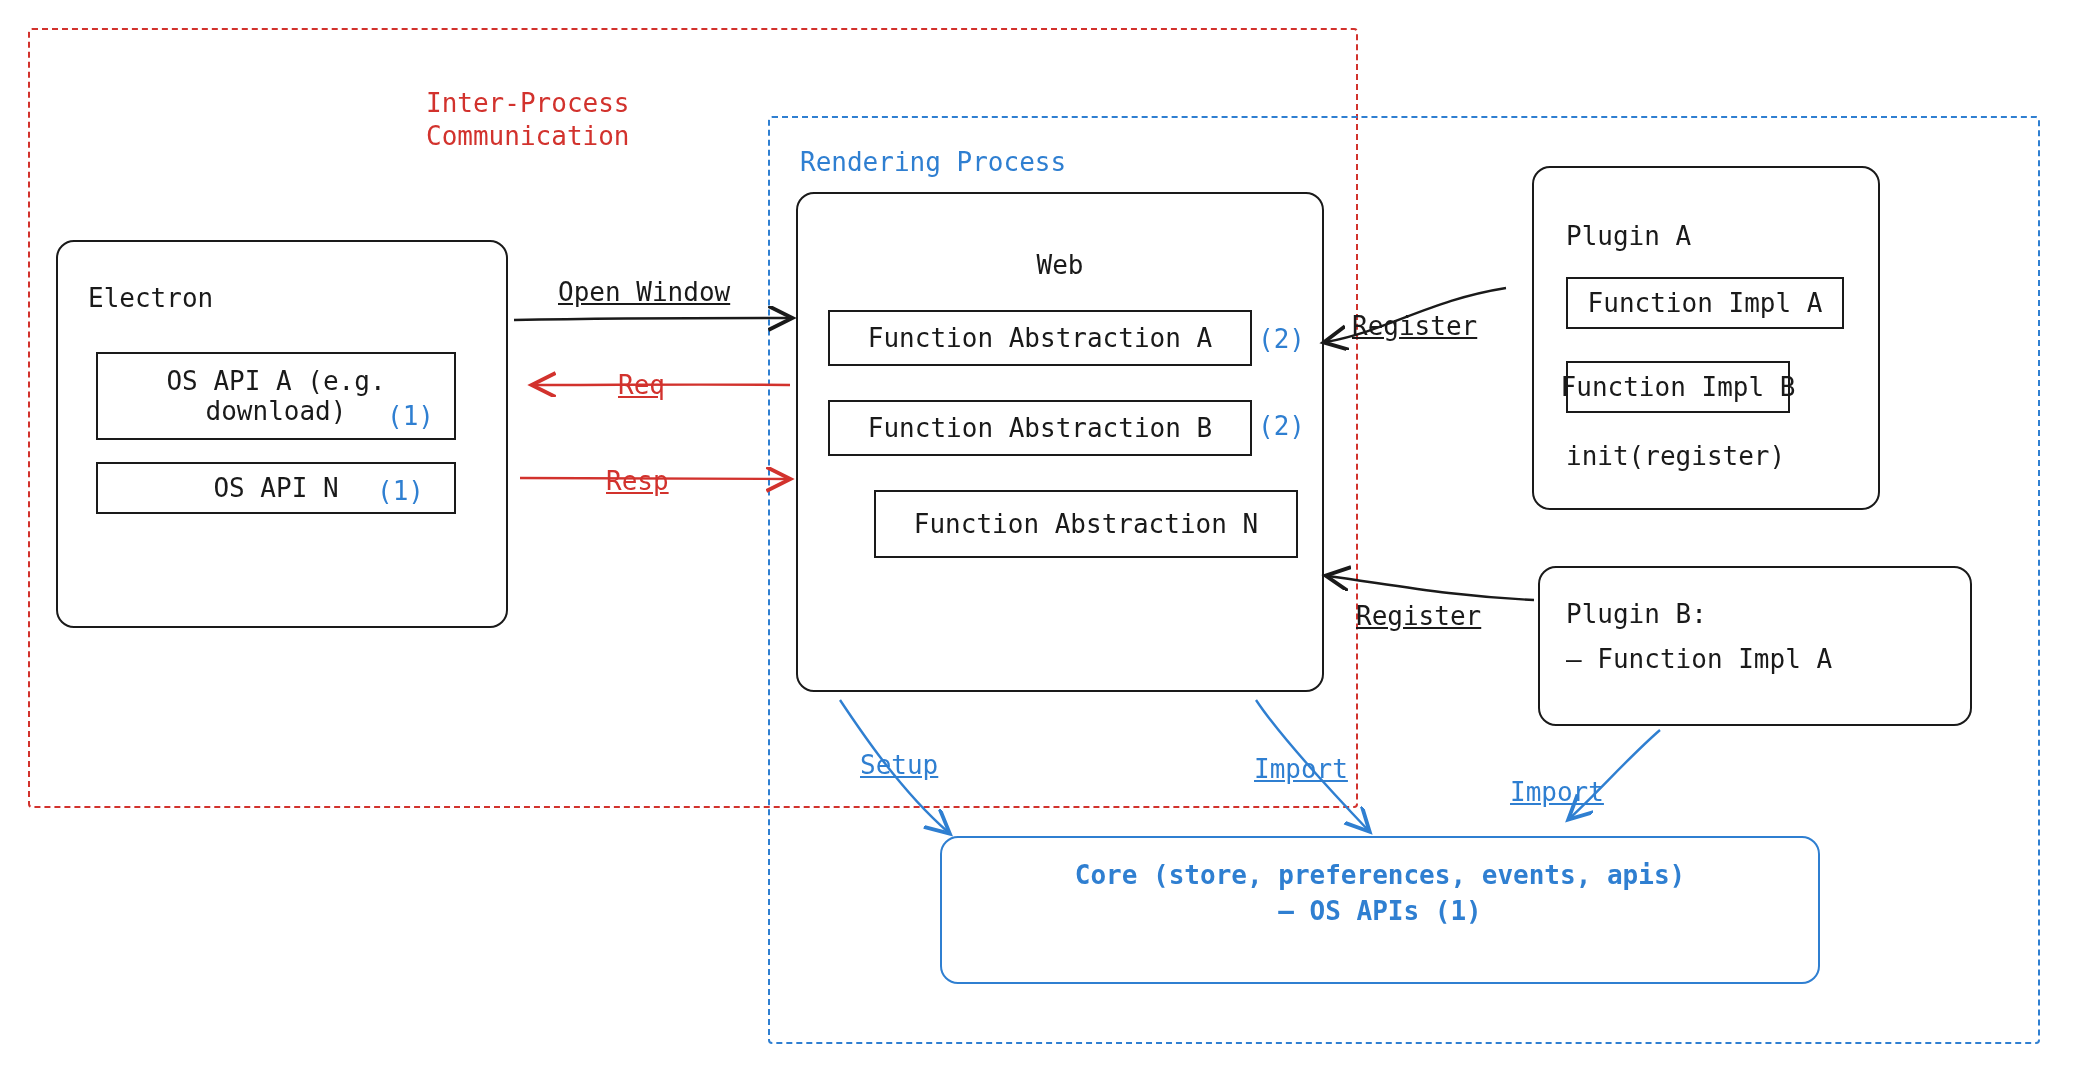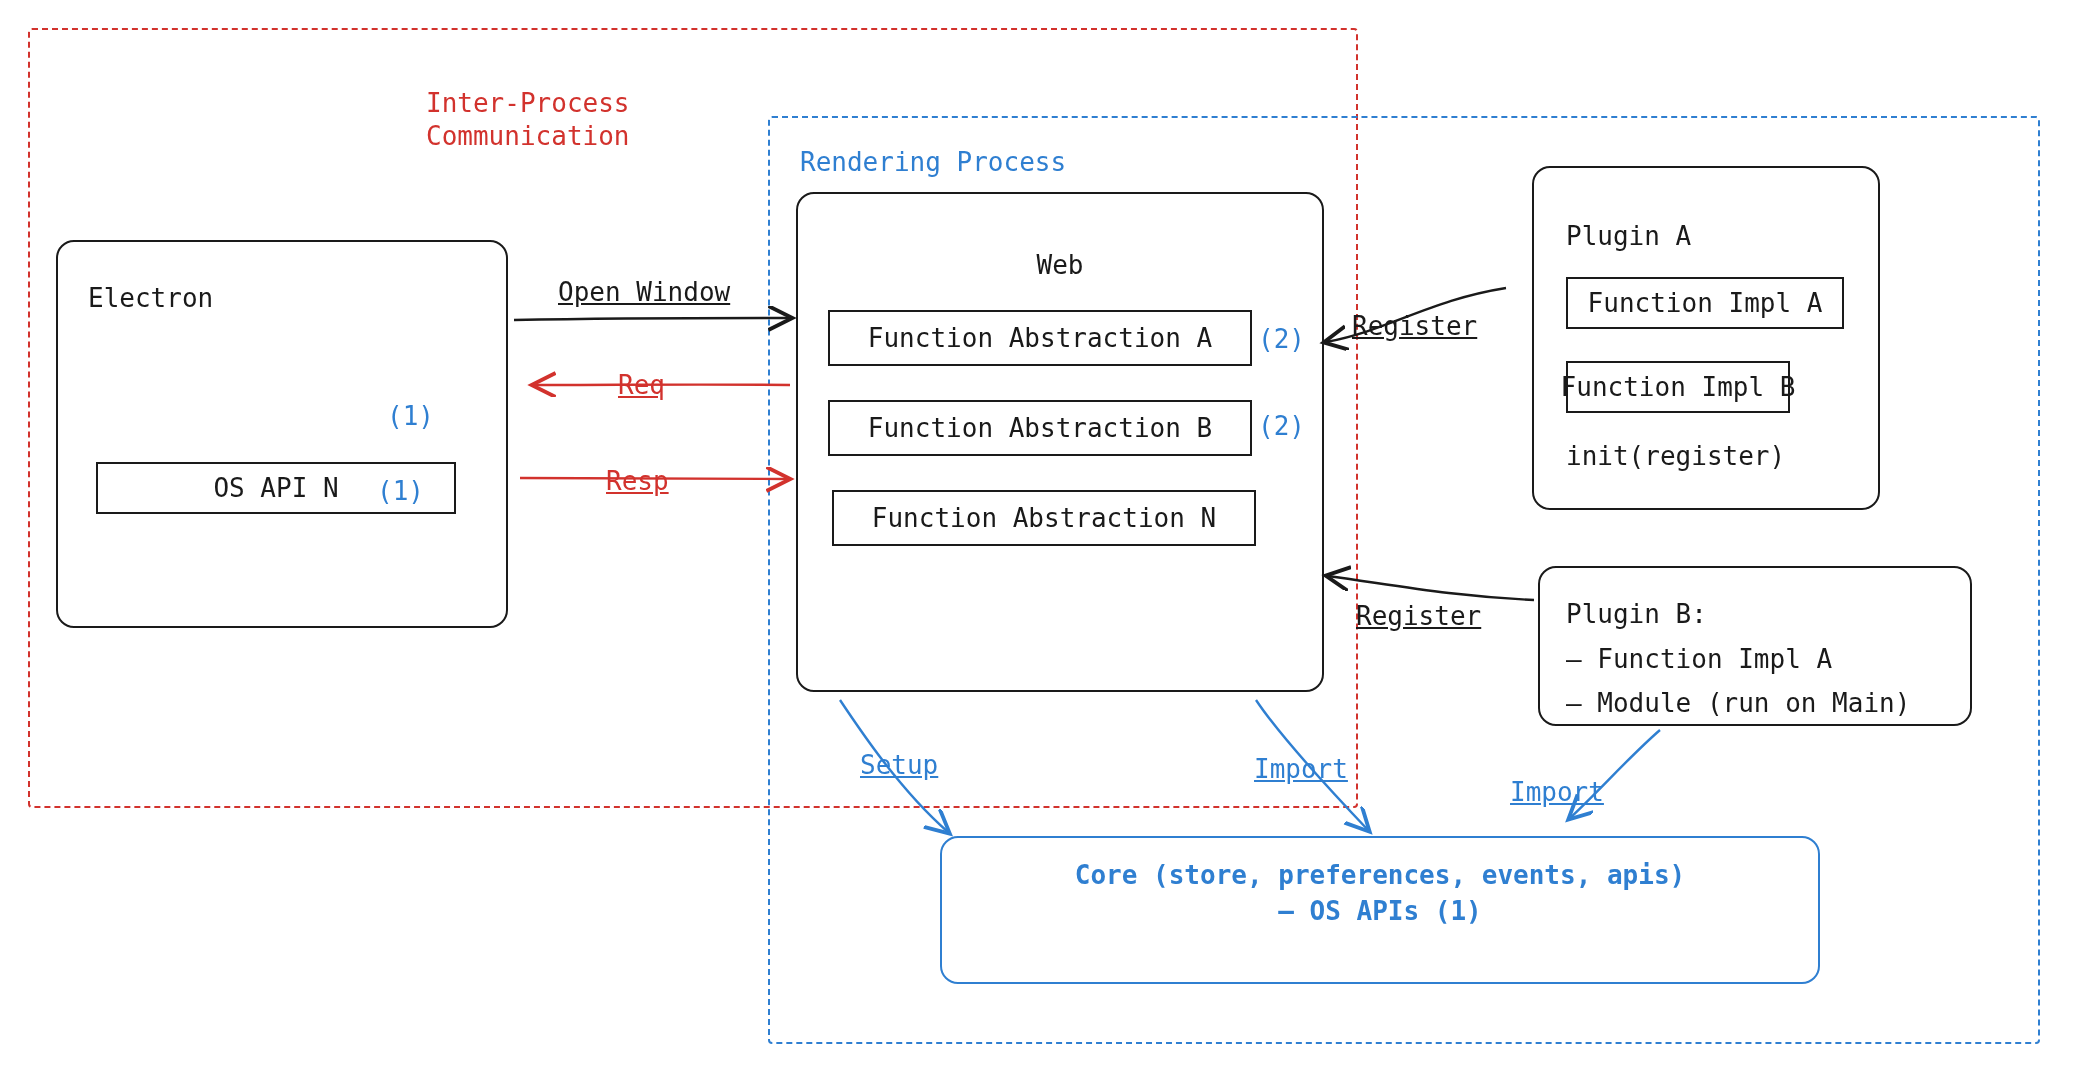--- a/index.html
+++ b/index.html
@@ -101,62 +101,65 @@
   <div class="dashed-blue" style="left:768px; top:116px; width:1272px; height:928px;"></div>
 
   <div class="lbl lbl-red" style="left:426px; top:87px; width:330px;">Inter-Process
 Communication</div>
 
   <div class="lbl lbl-blue" style="left:800px; top:146px;">Rendering Process</div>
 
   <div class="box" style="left:56px; top:240px; width:452px; height:388px;"></div>
   <div class="lbl" style="left:88px; top:282px;">Electron</div>
 
+  <div class="inner-box" style="left:96px; top:352px; width:360px; height:88px; flex-direction:column;">
+    <span style="text-align:center;">OS API A (e.g.
+download)</span>
+  </div>
   <div class="lbl lbl-blue" style="left:387px; top:400px;">(1)</div>
 
   <div class="inner-box" style="left:96px; top:462px; width:360px; height:52px;">
     <span>OS API N</span>
   </div>
   <div class="lbl lbl-blue" style="left:377px; top:475px;">(1)</div>
 
   <div class="box" style="left:796px; top:192px; width:528px; height:500px;"></div>
   <div class="center-text" style="left:796px; top:250px; width:528px;">Web</div>
 
   <div class="inner-box" style="left:828px; top:310px; width:424px; height:56px;">
     <span>Function Abstraction A</span>
   </div>
   <div class="lbl lbl-blue" style="left:1258px; top:323px;">(2)</div>
 
   <div class="inner-box" style="left:828px; top:400px; width:424px; height:56px;">
     <span>Function Abstraction B</span>
   </div>
   <div class="lbl lbl-blue" style="left:1258px; top:410px;">(2)</div>
 
-  <div class="inner-box" style="left:832px; top:490px; width:424px; height:56px;">
+  <div class="inner-box" style="left:874px; top:490px; width:424px; height:68px;">
     <span>Function Abstraction N</span>
   </div>
 
 
   <div class="box" style="left:1532px; top:166px; width:348px; height:344px;"></div>
   <div class="lbl" style="left:1566px; top:220px;">Plugin A</div>
 
   <div class="inner-box" style="left:1566px; top:277px; width:278px; height:52px;">
     <span>Function Impl A</span>
   </div>
 
   <div class="inner-box" style="left:1566px; top:361px; width:224px; height:52px;">
     <span>Function Impl B</span>
   </div>
 
   <div class="lbl" style="left:1566px; top:440px;">init(register)</div>
 
   <div class="box" style="left:1538px; top:566px; width:434px; height:160px;"></div>
   <div class="lbl" style="left:1566px; top:598px;">Plugin B:</div>
   <div class="lbl" style="left:1566px; top:643px;">— Function Impl A</div>
-  <div class="lbl" style="left:1566px; top:687px;">— Module (run on Main)</div>
 
   <div class="blue-box" style="left:940px; top:836px; width:880px; height:148px;"></div>
   <div class="core-text" style="left:940px; top:858px; width:880px;">Core (store, preferences, events, apis)</div>
   <div class="core-text" style="left:940px; top:894px; width:880px;">— OS APIs (1)</div>
 
   <div class="annot" style="left:558px; top:277px; color:#1a1a1a;">Open Window</div>
   <div class="annot lbl-red" style="left:618px; top:370px;">Req</div>
   <div class="annot lbl-red" style="left:606px; top:466px;">Resp</div>
   <div class="annot" style="left:1352px; top:311px; color:#1a1a1a;">Register</div>
   <div class="annot" style="left:1356px; top:601px; color:#1a1a1a;">Register</div>

